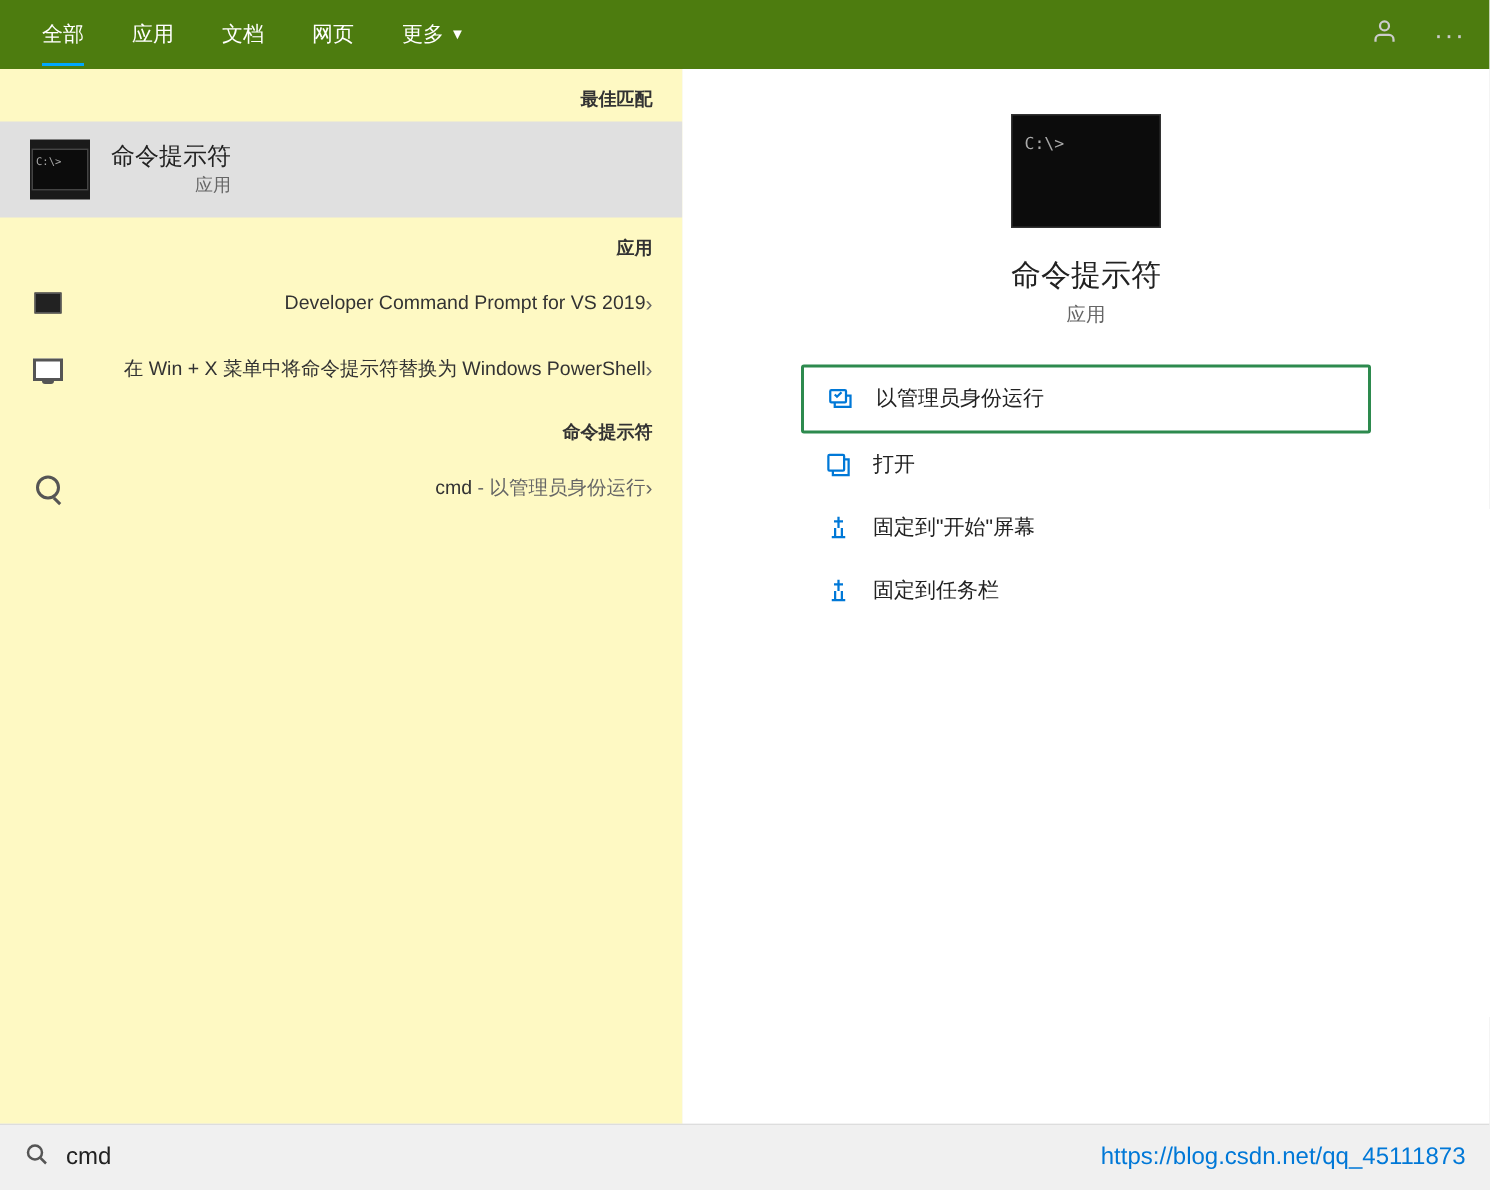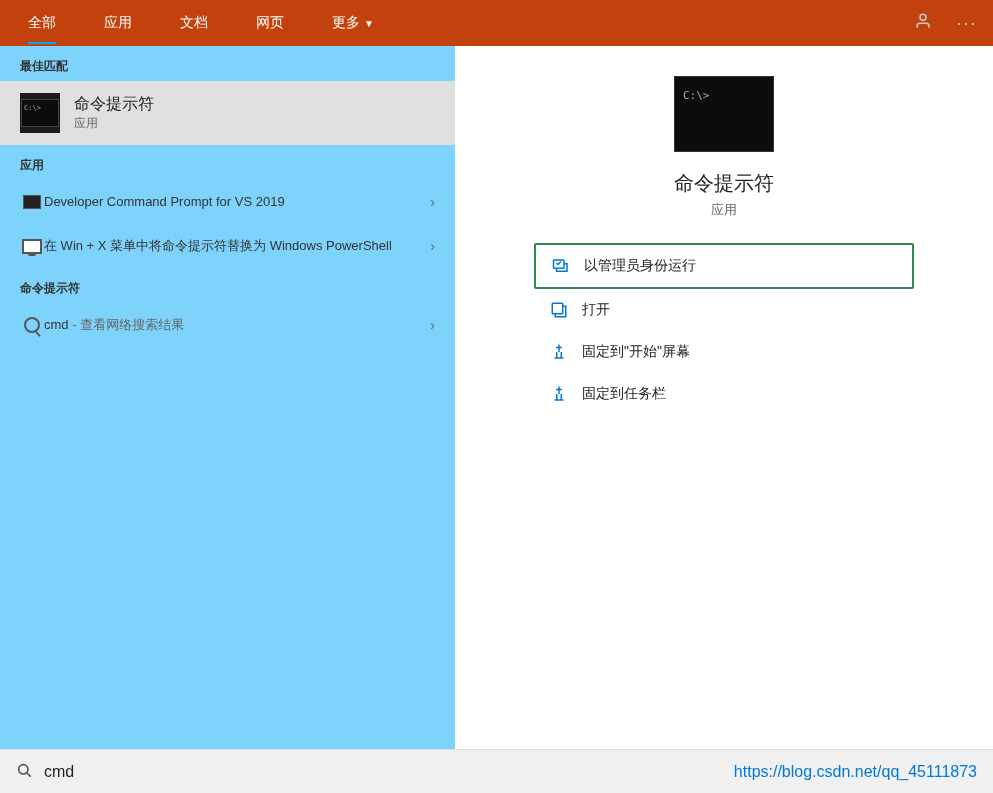--- a/index.html
+++ b/index.html
@@ -7,26 +7,26 @@
       width: 993px;
       height: 793px;
       font-family: "Microsoft YaHei", "SimHei", sans-serif;
       background: #f0f0f0;
       overflow: hidden;
       position: relative;
     }
 
     
     .top-bar {
-      background: #c2410c;
+      background: #4d7c0f;
       height: 46px;
       display: flex;
       align-items: center;
       padding: 0 12px;
-      gap: 16px;
+      gap: 0;
     }
     .top-tab {
       color: #ffffff;
       font-size: 14px;
       padding: 12px 16px;
       cursor: pointer;
       position: relative;
       white-space: nowrap;
     }
     .top-tab.active {
@@ -61,23 +61,24 @@
 
     
     .main-area {
       display: flex;
       height: 703px;
     }
 
     
     .left-panel {
       width: 455px;
-      background: #7dd3fc;
+      background: #fef9c3;
       overflow-y: auto;
       flex-shrink: 0;
+      text-align: right;
     }
 
     .section-header {
       font-size: 12px;
       font-weight: 600;
       color: #333;
       padding: 12px 20px 6px 20px;
     }
 
     
@@ -364,21 +365,21 @@
       <div class="chevron">›</div>
     </div>
 
     <div class="section-header">命令提示符</div>
     <div class="list-item">
       <div class="item-icon">
         <div class="search-icon-circle"></div>
       </div>
       <div class="item-text">
         <span style="font-weight:500;">cmd</span>
-        <span style="color:#666;">- 查看网络搜索结果</span>
+        <span style="color:#666;">- 以管理员身份运行</span>
       </div>
       <div class="chevron">›</div>
     </div>
 
   </div>
 
   <div class="right-panel">
     <div class="app-preview-icon"></div>
     <div class="app-name">命令提示符</div>
     <div class="app-type">应用</div>

